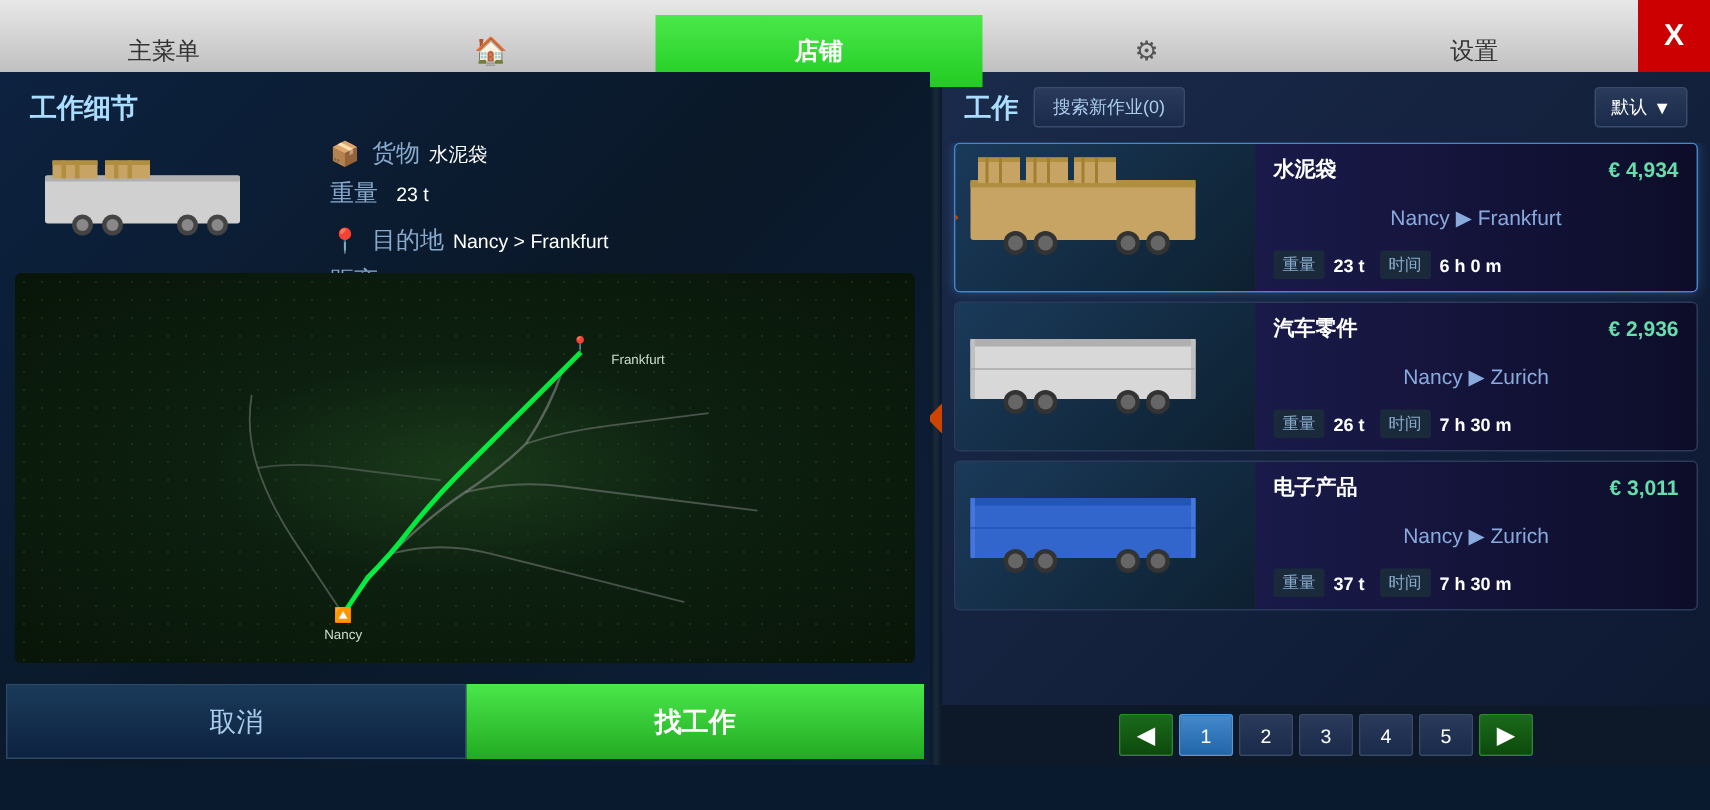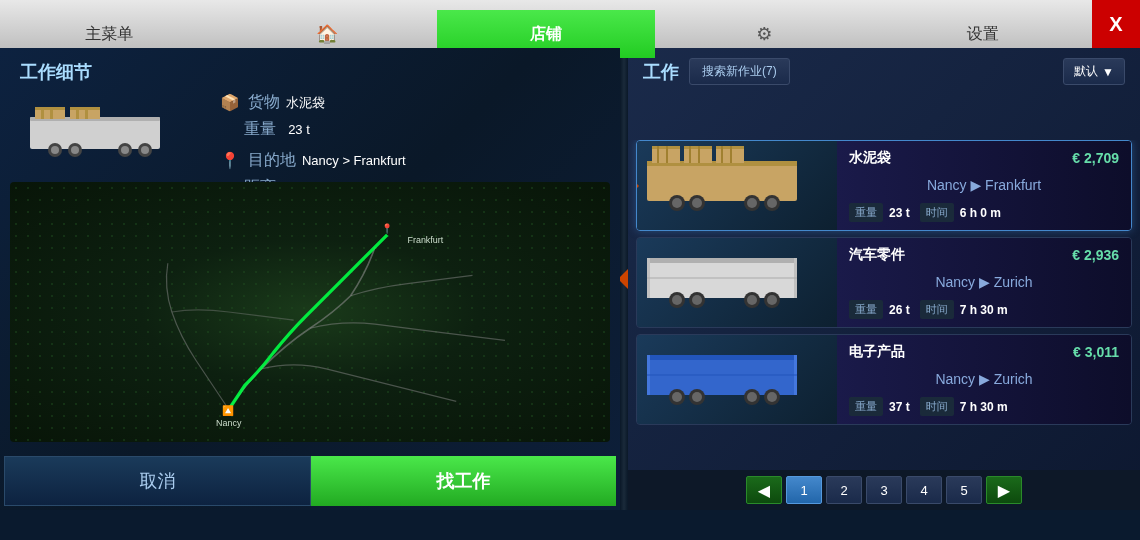--- a/index.html
+++ b/index.html
@@ -114,21 +114,20 @@
       margin-right: 6px;
       font-size: 16px;
     }
     .detail-value {
       color: white;
       font-size: 13px;
     }
     .detail-sub {
       color: #aaaaaa;
       font-size: 11px;
-      margin-left: 24px;
     }
 
     
     .map-area {
       flex: 1;
       position: relative;
       overflow: hidden;
       margin: 0 10px 10px;
       border-radius: 4px;
     }
@@ -181,21 +180,20 @@
       align-items: center;
       justify-content: center;
     }
 
     
     .right-panel {
       flex: 1;
       background: linear-gradient(135deg, #1a2a4a 0%, #0d1830 100%);
       display: flex;
       flex-direction: column;
-      gap: 45px;
     }
     .right-header {
       display: flex;
       align-items: center;
       padding: 10px 15px;
       gap: 10px;
     }
     .right-title {
       font-size: 18px;
       color: #aaddff;
@@ -485,21 +483,21 @@
   </div>
 
   <div class="panel-divider">
     <div class="divider-arrow"></div>
   </div>
 
   <div class="right-panel">
 
     <div class="right-header">
       <div class="right-title">工作</div>
-      <button class="filter-btn">搜索新作业(7)</button>
+      <button class="filter-btn">搜索新作业(0)</button>
       <button class="sort-btn">
         <span>默认</span>
         <span>▼</span>
       </button>
     </div>
 
     <div class="job-list">
 
       <div class="job-item selected">
         <div class="arrow-indicator"></div>
@@ -527,21 +525,21 @@
             <circle cx="55" cy="62" r="5" fill="#666"></circle>
             <circle cx="110" cy="62" r="8" fill="#333"></circle>
             <circle cx="110" cy="62" r="5" fill="#666"></circle>
             <circle cx="130" cy="62" r="8" fill="#333"></circle>
             <circle cx="130" cy="62" r="5" fill="#666"></circle>
           </svg>
         </div>
         <div class="job-info">
           <div class="job-top-row">
             <span class="job-cargo-name">水泥袋</span>
-            <span class="job-price">€ 2,709</span>
+            <span class="job-price">€ 4,934</span>
           </div>
           <div class="job-route">
             <span>Nancy</span>
             <span> ▶ </span>
             <span>Frankfurt</span>
           </div>
           <div class="job-meta-row">
             <div class="meta-item">
               <span class="meta-label">重量</span>
               <span class="meta-value">23 t</span>

